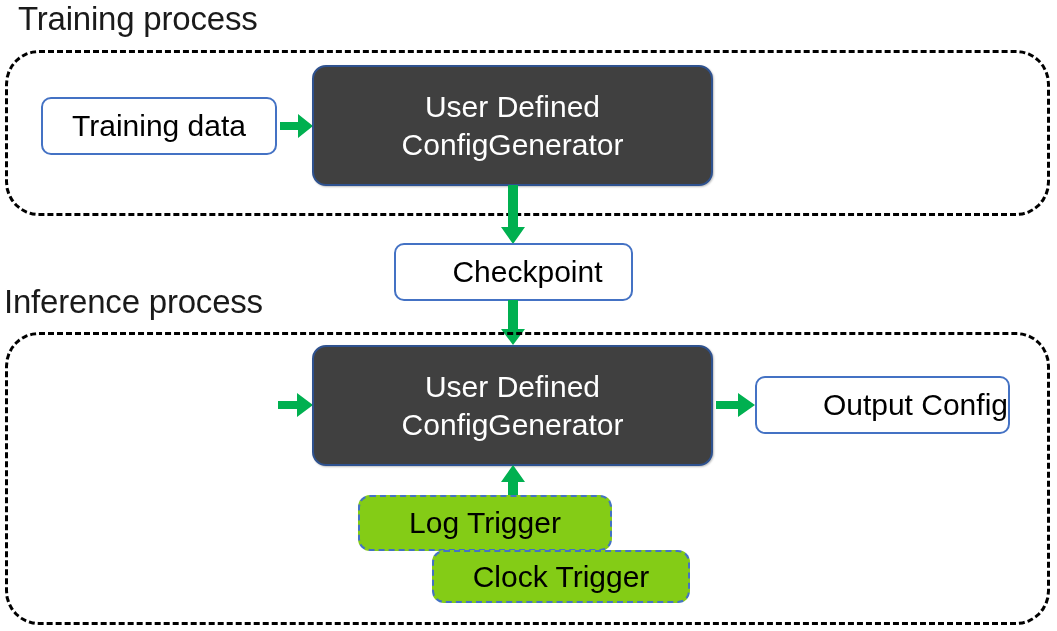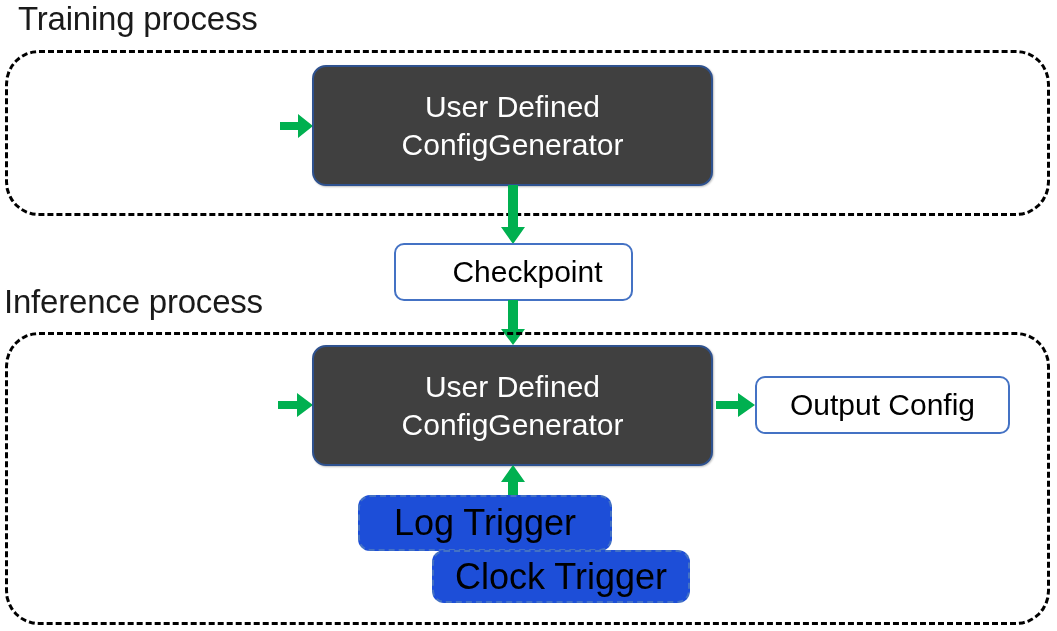--- a/index.html
+++ b/index.html
@@ -46,37 +46,40 @@
     background:#404040;
     color:#ffffff;
     font-size:30px;
     line-height:38px;
     border-radius:14px;
     box-shadow:1px 1px 2px rgba(0,0,0,0.25);
   }
   .node-trigger{
     border:2px dashed #4472C4;
     color:#000000;
-    font-size:36px;
+    font-size:30px;
     line-height:34px;
     border-radius:12px;
-    background:#1d4ed8;
+    background:#84cc16;
   }
   .arrow{position:absolute;}
   .arrow svg{display:block;overflow:visible;}
 </style>
 </head>
 <body>
 
 <div id="canvas">
 
   <div class="group-label" style="left:18px; top:4px;">Training process</div>
 
   <div class="dashed-container" style="left:5px; top:50px; width:1045px; height:166px;"></div>
 
+  <div class="node node-plain" style="left:41px; top:97px; width:236px; height:58px;">
+    <span>Training data</span>
+  </div>
 
   <div class="arrow" style="left:280px; top:113px;">
     <svg width="34" height="26" viewBox="0 0 34 26">
       <path d="M0,9 L18,9 L18,1 L33,13 L18,25 L18,17 L0,17 Z" fill="#00B050"></path>
     </svg>
   </div>
 
   <div class="node node-primary" style="left:312px; top:65px; width:401px; height:121px; flex-direction:column;">
     <span>User Defined</span>
     <span>ConfigGenerator</span>
@@ -113,21 +116,21 @@
     <span>User Defined</span>
     <span>ConfigGenerator</span>
   </div>
 
   <div class="arrow" style="left:716px; top:392px;">
     <svg width="40" height="26" viewBox="0 0 40 26">
       <path d="M0,9 L22,9 L22,1 L39,13 L22,25 L22,17 L0,17 Z" fill="#00B050"></path>
     </svg>
   </div>
 
-  <div class="node node-plain" style="left:755px; top:376px; width:255px; height:58px;">
+  <div class="node node-plain" style="left:755px; top:376px; width:255px; height:58px;justify-content:flex-end;">
     <span>Output Config</span>
   </div>
 
   <div class="arrow" style="left:500px; top:465px;">
     <svg width="26" height="36" viewBox="0 0 26 36">
       <path d="M13,0 L25,17 L18,17 L18,35 L8,35 L8,17 L1,17 Z" fill="#00B050"></path>
     </svg>
   </div>
 
   <div class="node node-trigger" style="left:358px; top:495px; width:254px; height:56px;">

